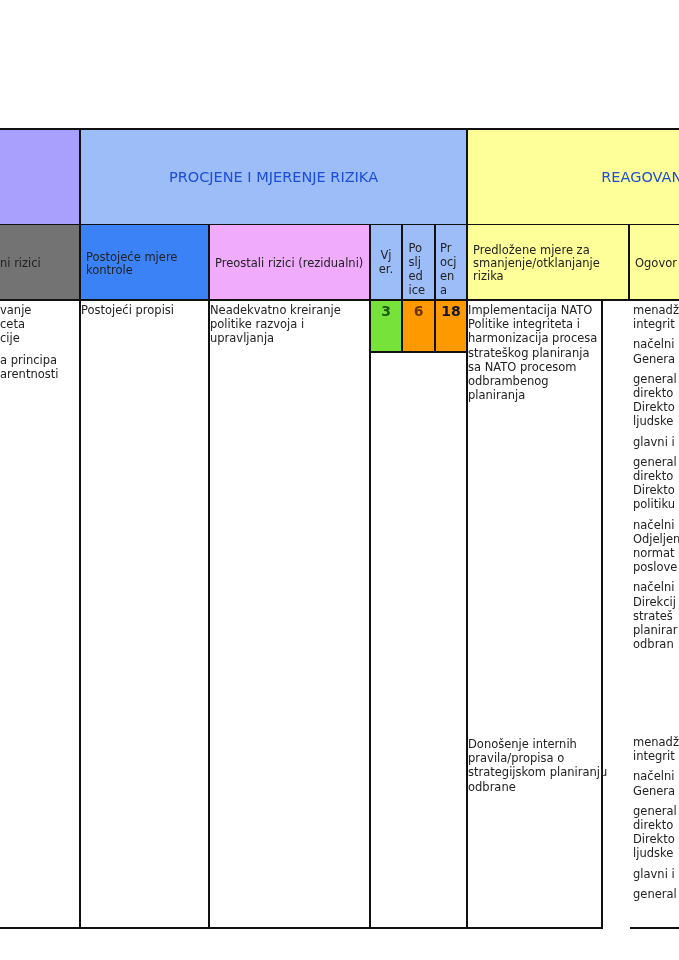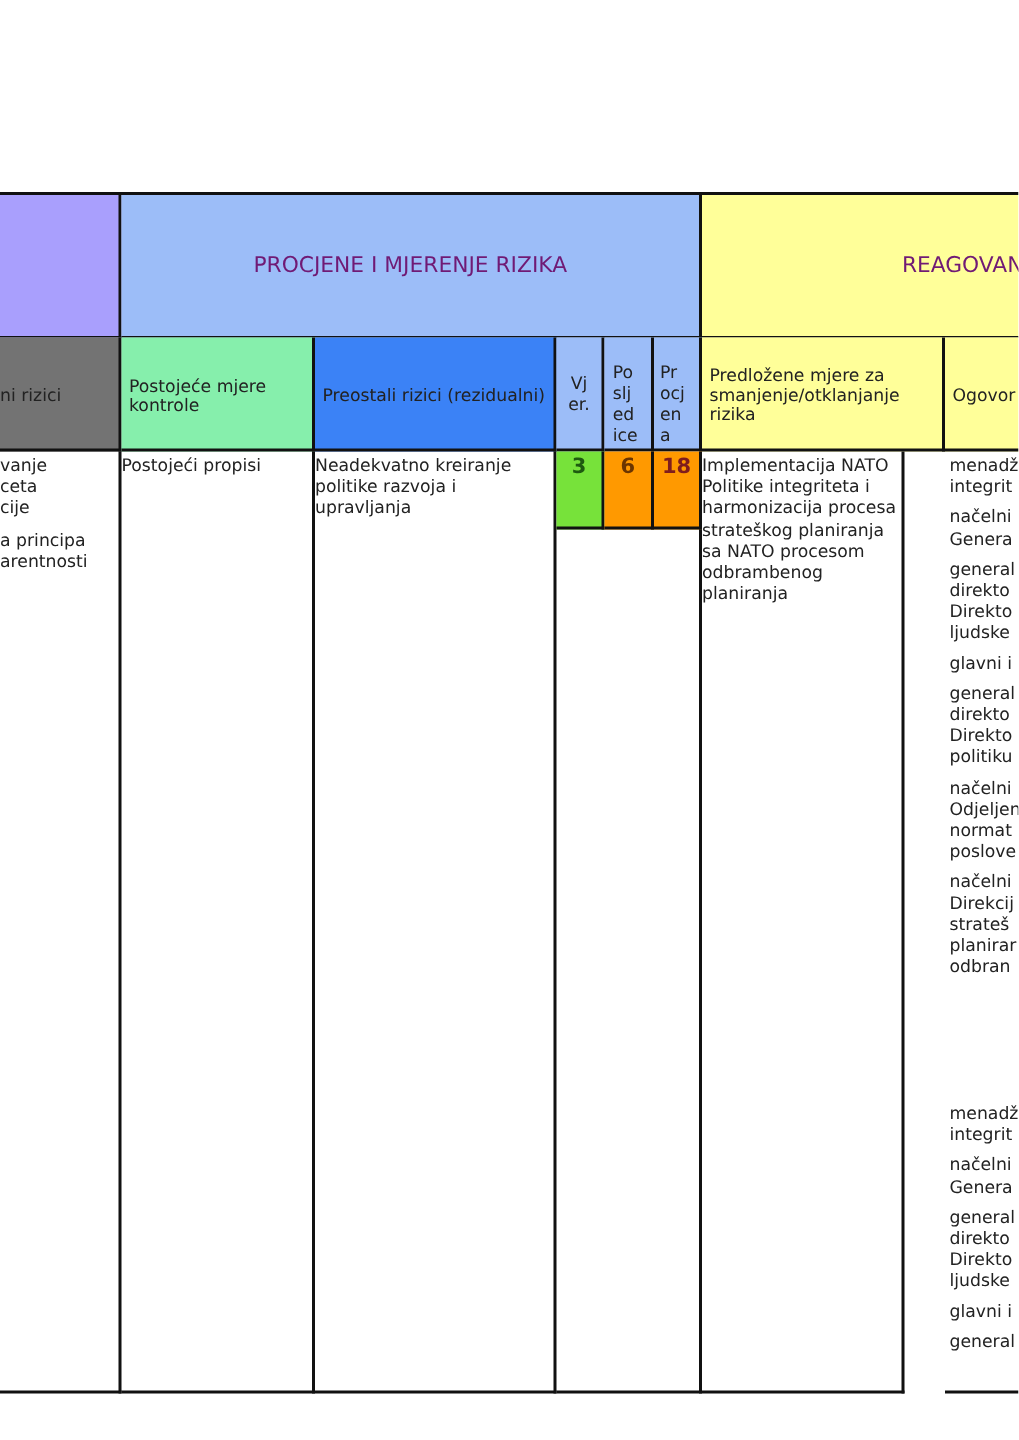--- a/index.html
+++ b/index.html
@@ -1,41 +1,41 @@
 <!DOCTYPE html>
 <html><head>
 <meta charset="utf-8">
 <style>
   html, body { margin:0; padding:0; background:#ffffff; }
   body { width:679px; height:960px; position:relative; overflow:hidden;
          font-family:"DejaVu Sans", sans-serif; color:#222; }
   .abs { position:absolute; box-sizing:border-box; }
   .b { border-color:#111; border-style:solid; border-width:0; }
-  .grp { display:flex; align-items:center; justify-content:center; font-size:14.5px; color:#701a75; }
+  .grp { display:flex; align-items:center; justify-content:center; font-size:14.5px; color:#1d4ed8; }
   .sub { font-size:11.5px; line-height:13px; padding:3px 5px 0 5px; display:flex; align-items:center; }
   .subc { font-size:11.5px; line-height:14px; padding:2px 4px; }
   .cell { font-size:11.5px; line-height:14.2px; padding:2px 3px 0 0; white-space:pre-line; }
   .score { font-size:14px; font-weight:bold; display:flex; justify-content:center; align-items:flex-start; padding-top:2px; }
   .resp p { margin:0 0 6px 0; }
   .resp { font-size:11.5px; line-height:14.2px; padding:2px 3px; white-space:nowrap; overflow:hidden; }
 </style>
 </head>
 <body>
 
 <div class="abs b" style="left:0;top:128px;width:679px;height:2px;background:#111;"></div>
 
 <div class="abs b grp" style="left:0;top:130px;width:81px;height:95px;background:#a99ffd;border-right-width:2px;border-bottom-width:1px;"></div>
 <div class="abs b grp" style="left:81px;top:130px;width:387px;height:95px;background:#9cbdf8;border-right-width:2px;border-bottom-width:1px;">PROCJENE I MJERENJE RIZIKA</div>
 <div class="abs b grp" style="left:468px;top:130px;width:211px;height:95px;background:#ffff99;border-bottom-width:1px;">
   <span style="margin-left:150px;white-space:nowrap;">REAGOVANJE</span>
 </div>
 
 <div class="abs b sub" style="left:0;top:225px;width:81px;height:76px;background:#737373;border-right-width:2px;border-bottom-width:2px;padding-left:0;">ni rizici</div>
-<div class="abs b sub" style="left:81px;top:225px;width:129px;height:76px;background:#86efac;border-right-width:2px;border-bottom-width:2px;">Postojeće mjere kontrole</div>
-<div class="abs b sub" style="left:210px;top:225px;width:161px;height:76px;background:#3b82f6;border-right-width:2px;border-bottom-width:2px;">Preostali rizici (rezidualni)</div>
+<div class="abs b sub" style="left:81px;top:225px;width:129px;height:76px;background:#3b82f6;border-right-width:2px;border-bottom-width:2px;">Postojeće mjere kontrole</div>
+<div class="abs b sub" style="left:210px;top:225px;width:161px;height:76px;background:#f0abfc;border-right-width:2px;border-bottom-width:2px;">Preostali rizici (rezidualni)</div>
 <div class="abs b subc" style="left:371px;top:225px;width:32px;height:76px;background:#9cbdf8;border-right-width:2px;border-bottom-width:2px;display:flex;align-items:center;justify-content:center;text-align:center;">
     <span style="width:18px;word-break:break-all;">Vj er.</span>
   </div>
 <div class="abs b subc" style="left:403px;top:225px;width:33px;height:76px;background:#9cbdf8;border-right-width:2px;border-bottom-width:2px;display:flex;align-items:flex-end;justify-content:center;">
     <span style="width:20px;word-break:break-all;">Po slj ed ice</span>
   </div>
 <div class="abs b subc" style="left:436px;top:225px;width:32px;height:76px;background:#9cbdf8;border-right-width:2px;border-bottom-width:2px;display:flex;align-items:flex-end;justify-content:flex-start;">
     <span style="width:20px;word-break:break-all;">Pr ocj en a</span>
   </div>
 <div class="abs b sub" style="left:468px;top:225px;width:162px;height:76px;background:#ffff99;border-right-width:2px;border-bottom-width:2px;">Predložene mjere za smanjenje/otklanjanje rizika</div>
@@ -46,25 +46,26 @@
 ceta
 cije</div>
   <div class="cell" style="padding-left:0;margin-top:5px;">a principa
 arentnosti</div>
 </div>
 <div class="abs b cell" style="left:81px;top:301px;width:129px;height:628px;border-right-width:2px;border-bottom-width:2px;">Postojeći propisi</div>
 <div class="abs b cell" style="left:210px;top:301px;width:161px;height:628px;border-right-width:2px;border-bottom-width:2px;white-space:normal;">Neadekvatno kreiranje politike razvoja i upravljanja</div>
 
 <div class="abs b score" style="left:371px;top:301px;width:32px;height:52px;background:#77e23a;color:#1e5a10;border-right-width:2px;border-bottom-width:2px;">3</div>
 <div class="abs b score" style="left:403px;top:301px;width:33px;height:52px;background:#ff9900;color:#6b3500;border-right-width:2px;border-bottom-width:2px;">6</div>
-<div class="abs b score" style="left:436px;top:301px;width:32px;height:52px;background:#ff9900;color:#7f1d1d;border-right-width:2px;border-bottom-width:2px;">18</div>
+<div class="abs b score" style="left:436px;top:301px;width:32px;height:52px;background:#ff9900;color:#0f172a;border-right-width:2px;border-bottom-width:2px;">18</div>
 <div class="abs b" style="left:371px;top:353px;width:97px;height:576px;border-right-width:2px;border-bottom-width:2px;"></div>
 
 <div class="abs b" style="left:468px;top:301px;width:135px;height:628px;border-right-width:2px;border-bottom-width:2px;">
   <div class="cell" style="white-space:normal;">Implementacija NATO Politike integriteta i harmonizacija procesa strateškog planiranja sa NATO procesom odbrambenog planiranja</div>
+  <div class="cell" style="white-space:normal;position:absolute;top:434px;left:0;width:150px;">Donošenje internih pravila/propisa o strategijskom planiranju odbrane</div>
 </div>
 
 <div class="abs b resp" style="left:630px;top:301px;width:49px;height:628px;border-bottom-width:2px;">
   <div>
     <p style="white-space:pre-line;">menadž
 integrit</p>
     <p style="white-space:pre-line;">načelni
 Genera</p>
     <p style="white-space:pre-line;">general
 direkto

